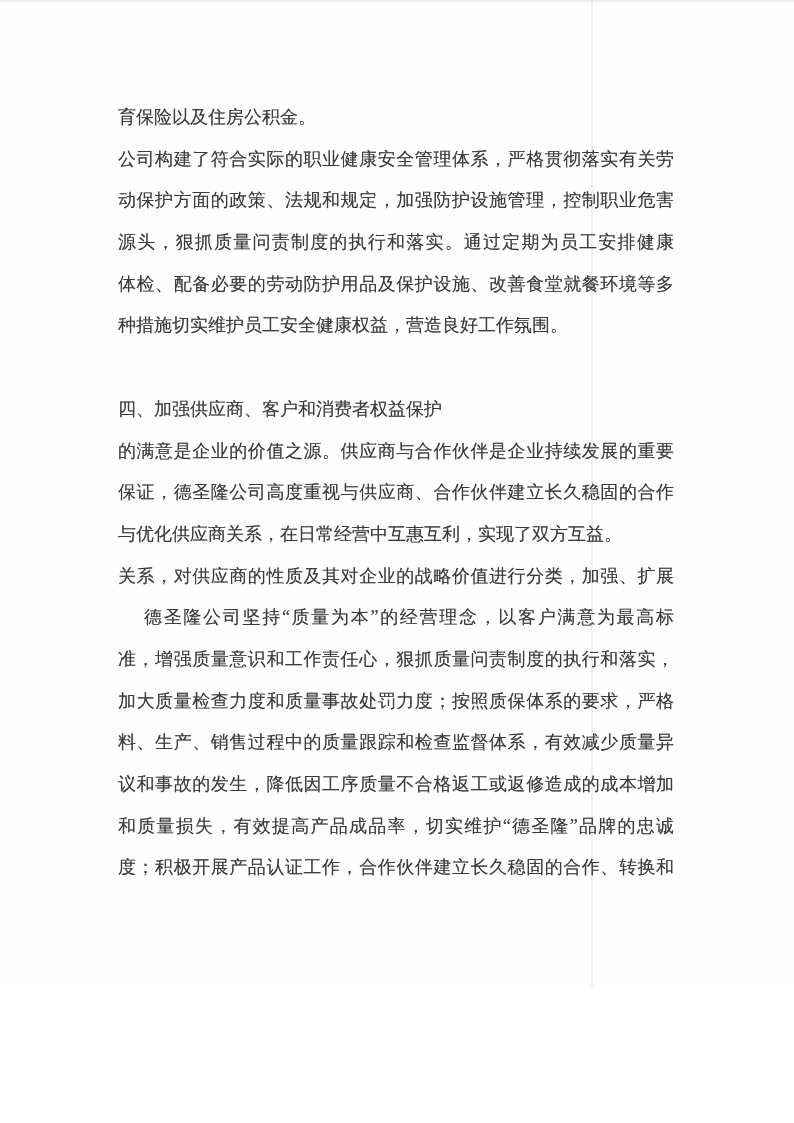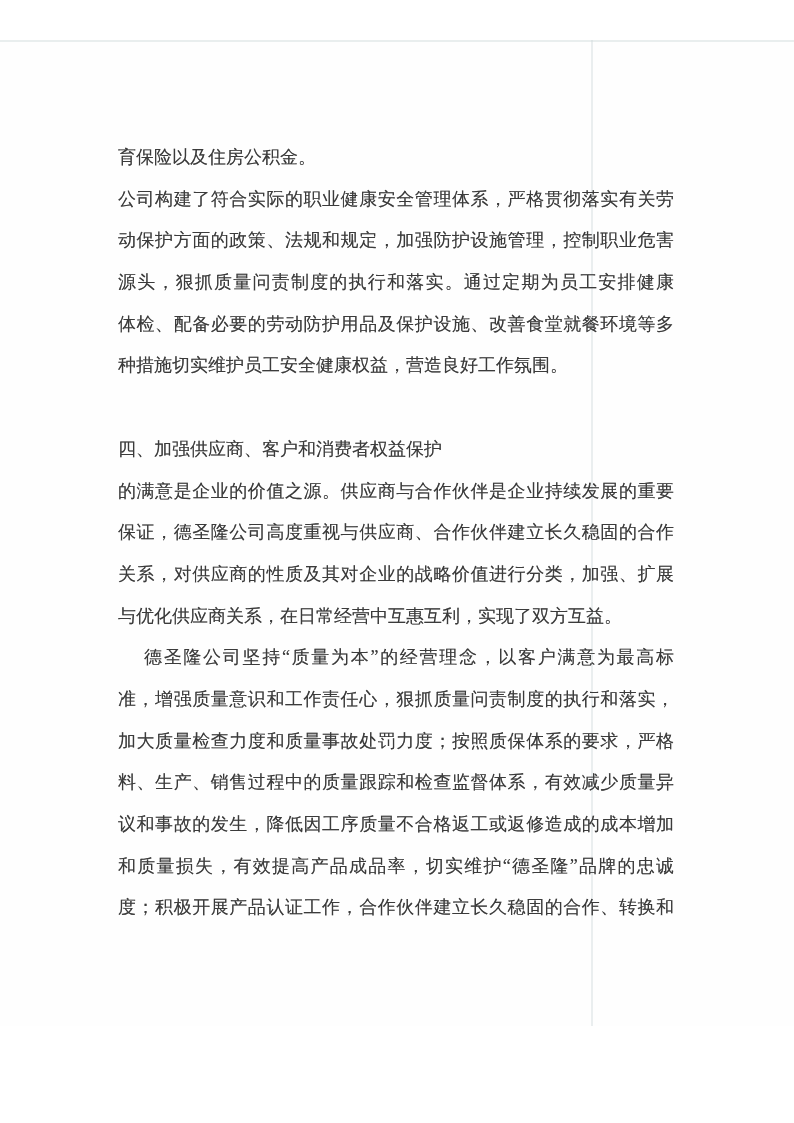--- a/index.html
+++ b/index.html
@@ -7,21 +7,20 @@
     padding: 0;
     background: #ffffff;
   }
   .page {
     position: relative;
     width: 794px;
     height: 986px;
     background: #fefefe;
     overflow: hidden;
     font-family: "Liberation Serif", "DejaVu Serif", serif;
-    margin-top: 40px;
   }
   
   .scan-top-strip {
     position: absolute;
     top: 0; left: 0; right: 0;
     height: 2px;
     background: rgba(215, 224, 224, 0.55);
   }
   .scan-vline {
     position: absolute;
@@ -86,22 +85,22 @@
         <div class="line">体检、配备必要的劳动防护用品及保护设施、改善食堂就餐环境等多</div>
         <div class="line short">种措施切实维护员工安全健康权益，营造良好工作氛围。</div>
       </div>
       <div class="block spacer"></div>
       <div class="block heading">
         <div class="line short">四、加强供应商、客户和消费者权益保护</div>
       </div>
       <div class="block paragraph">
         <div class="line">的满意是企业的价值之源。供应商与合作伙伴是企业持续发展的重要</div>
         <div class="line">保证，德圣隆公司高度重视与供应商、合作伙伴建立长久稳固的合作</div>
+        <div class="line short">与优化供应商关系，在日常经营中互惠互利，实现了双方互益。</div>
         <div class="line">关系，对供应商的性质及其对企业的战略价值进行分类，加强、扩展</div>
-        <div class="line short">与优化供应商关系，在日常经营中互惠互利，实现了双方互益。</div>
       </div>
       <div class="block paragraph">
         <div class="line indent">德圣隆公司坚持“质量为本”的经营理念，以客户满意为最高标</div>
         <div class="line">准，增强质量意识和工作责任心，狠抓质量问责制度的执行和落实，</div>
         <div class="line">加大质量检查力度和质量事故处罚力度；按照质保体系的要求，严格</div>
         <div class="line">料、生产、销售过程中的质量跟踪和检查监督体系，有效减少质量异</div>
         <div class="line">议和事故的发生，降低因工序质量不合格返工或返修造成的成本增加</div>
         <div class="line">和质量损失，有效提高产品成品率，切实维护“德圣隆”品牌的忠诚</div>
         <div class="line">度；积极开展产品认证工作，合作伙伴建立长久稳固的合作、转换和</div>
       </div>

